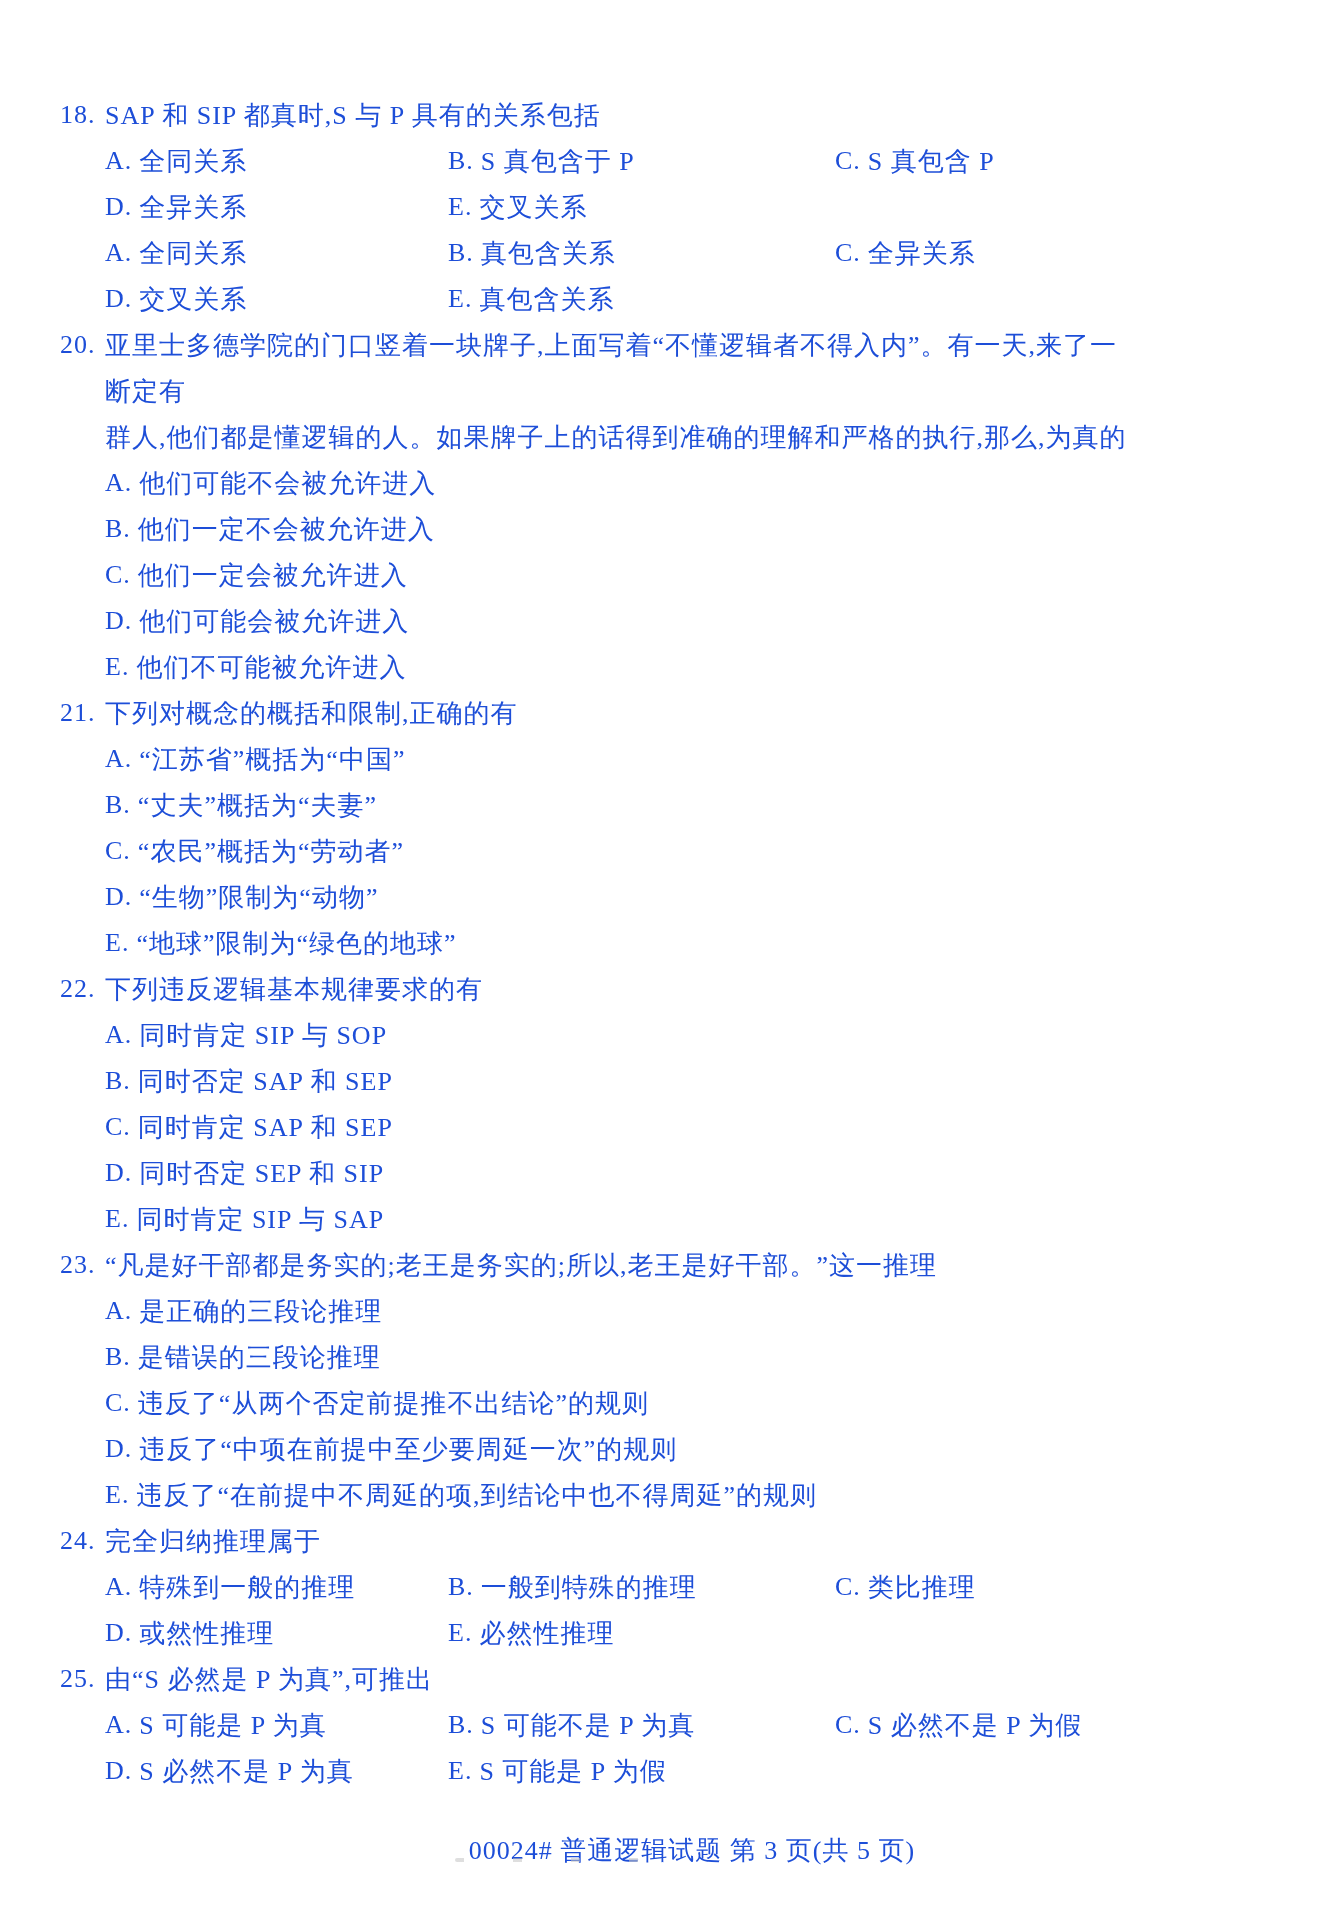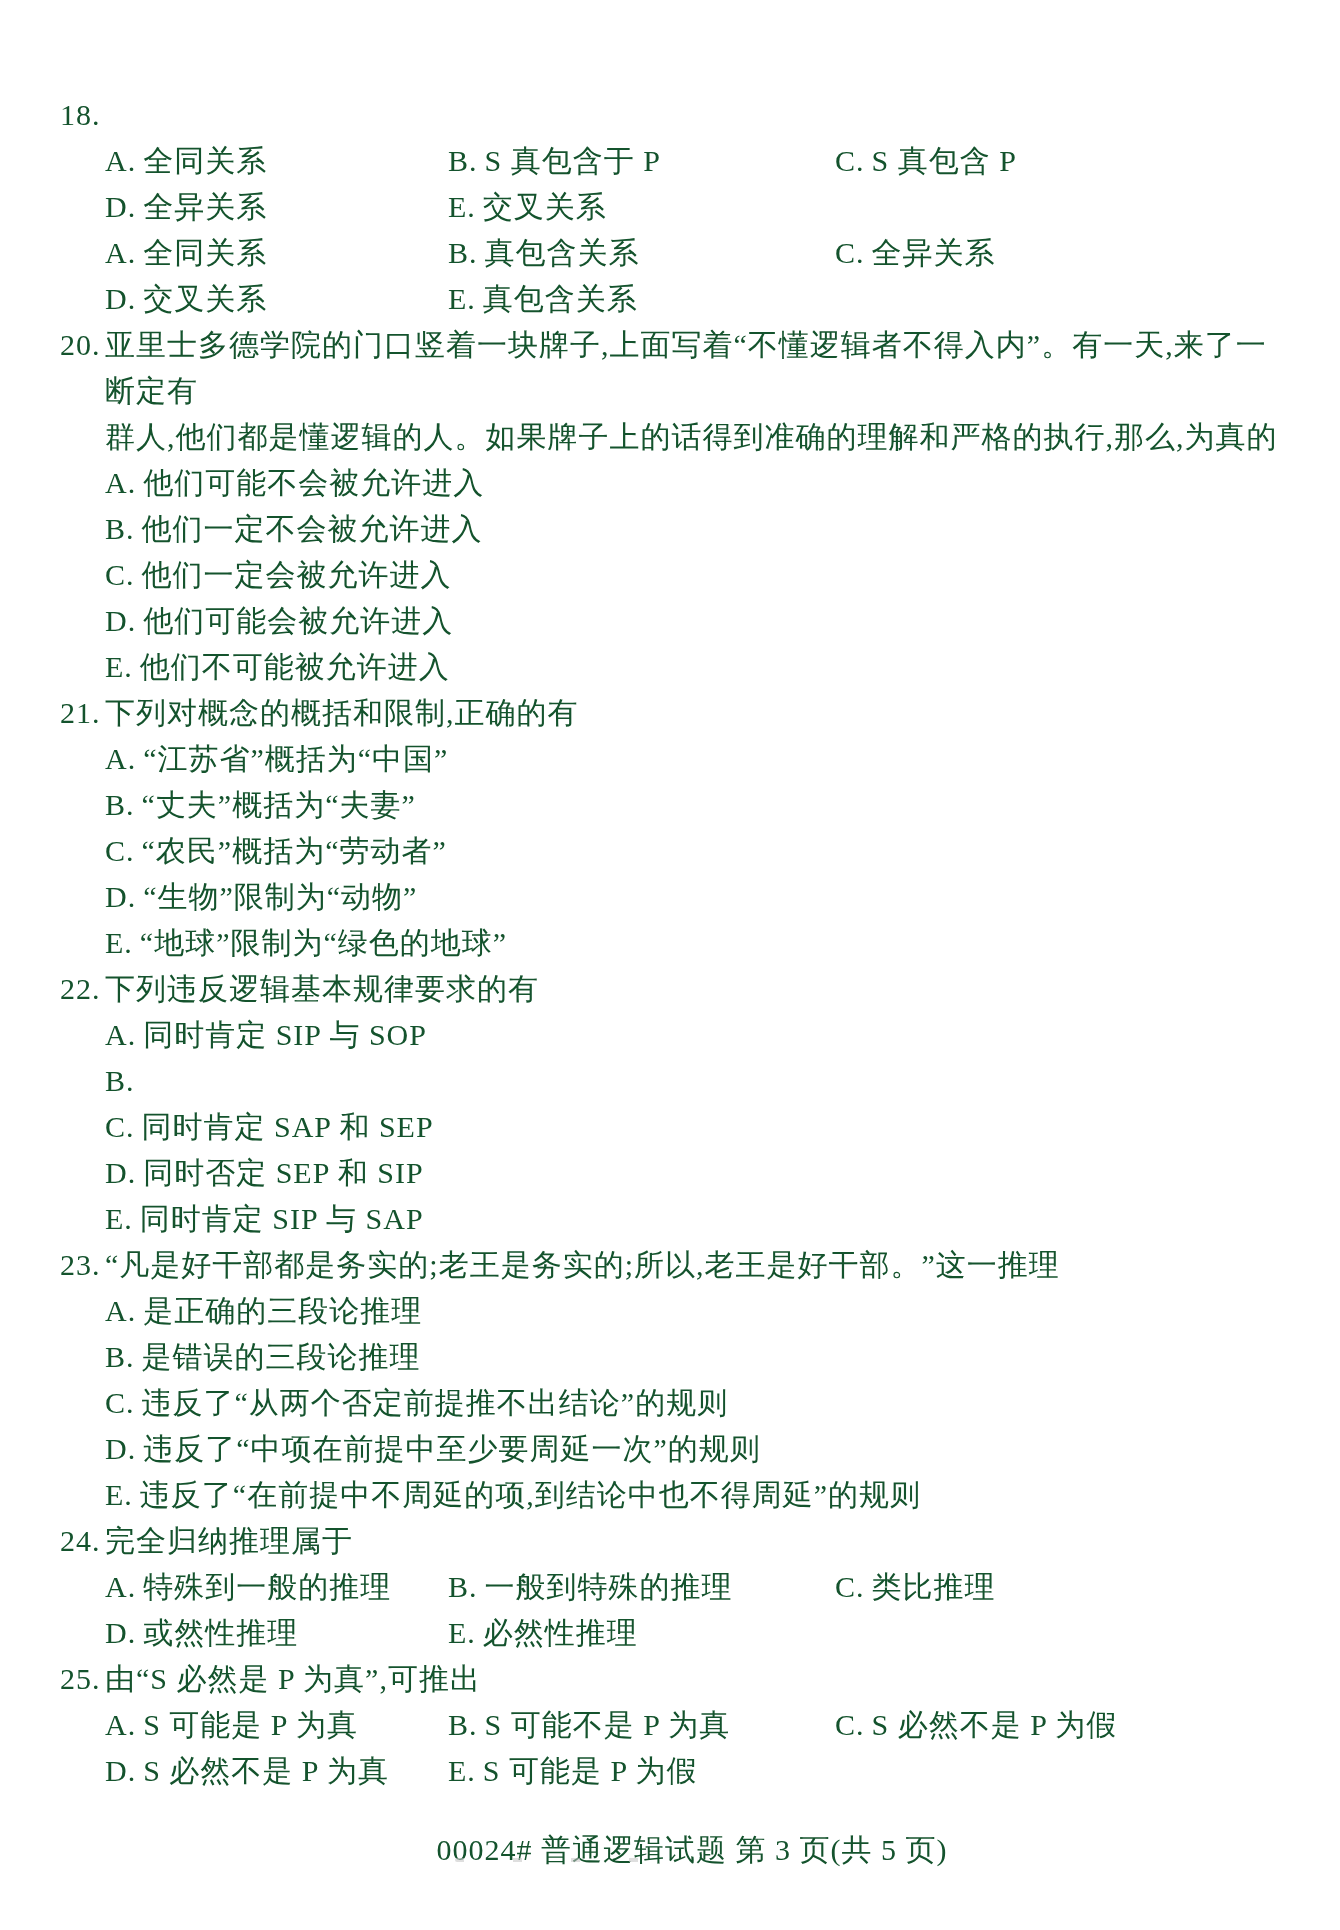--- a/index.html
+++ b/index.html
@@ -1,21 +1,21 @@
 <!DOCTYPE html>
 <html><head>
 <meta charset="utf-8">
 <style>
   html,body{margin:0;padding:0;background:#ffffff;}
   .page{
     position:relative;
     width:1340px;height:1930px;
-    background:#ffffff;color:#14532d;
+    background:#ffffff;color:#1d4ed8;
     font-family:"Liberation Serif","DejaVu Serif",serif;
-    font-size:30px;letter-spacing:1px;
+    font-size:26px;letter-spacing:1px;
     box-sizing:border-box;padding-top:92px;
     overflow:hidden;
   }
   .line{height:46px;display:flex;align-items:center;white-space:nowrap;}
   .q-line{padding-left:60px;}
   .qnum{display:inline-block;width:45px;flex:0 0 45px;}
   .cont-line,.opt-line,.opt-row{padding-left:105px;}
   .opt{display:flex;align-items:center;}
   .c1{width:343px;flex:0 0 343px;}
   .c2{width:387px;flex:0 0 387px;}
@@ -33,20 +33,21 @@
   }
 </style>
 </head>
 <body>
 
 <div class="page">
 
   <div class="question">
     <div class="line q-line">
       <span class="qnum">18.</span>
+      <span>SAP 和 SIP 都真时,S 与 P 具有的关系包括</span>
     </div>
     <div class="line opt-row">
       <span class="opt c1">
           <span class="olabel">A.</span>
           <span>全同关系</span>
         </span>
       <span class="opt c2">
           <span class="olabel">B.</span>
           <span>S 真包含于 P</span>
         </span>
@@ -154,20 +155,21 @@
     <div class="line q-line">
       <span class="qnum">22.</span>
       <span>下列违反逻辑基本规律要求的有</span>
     </div>
     <div class="line opt-line">
         <span class="olabel">A.</span>
         <span>同时肯定 SIP 与 SOP</span>
       </div>
     <div class="line opt-line">
         <span class="olabel">B.</span>
+        <span>同时否定 SAP 和 SEP</span>
       </div>
     <div class="line opt-line">
         <span class="olabel">C.</span>
         <span>同时肯定 SAP 和 SEP</span>
       </div>
     <div class="line opt-line">
         <span class="olabel">D.</span>
         <span>同时否定 SEP 和 SIP</span>
       </div>
     <div class="line opt-line">

